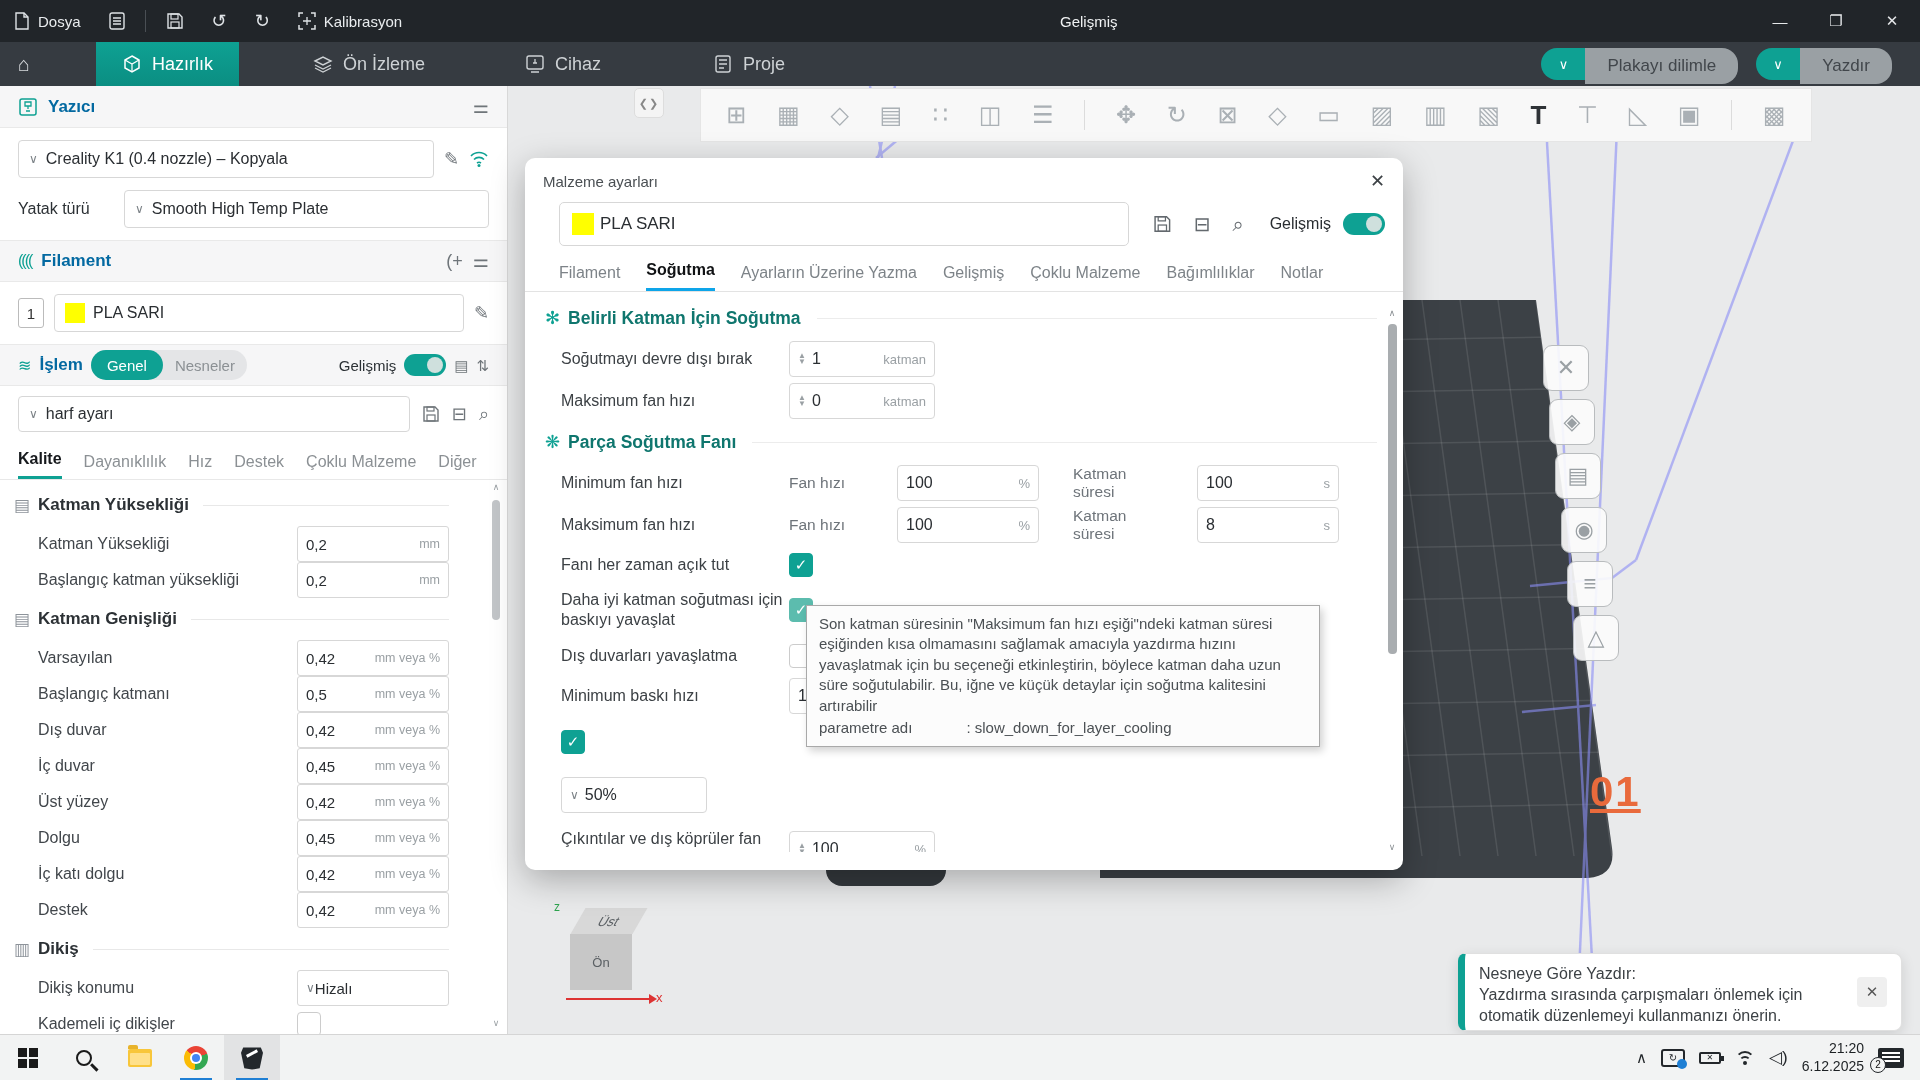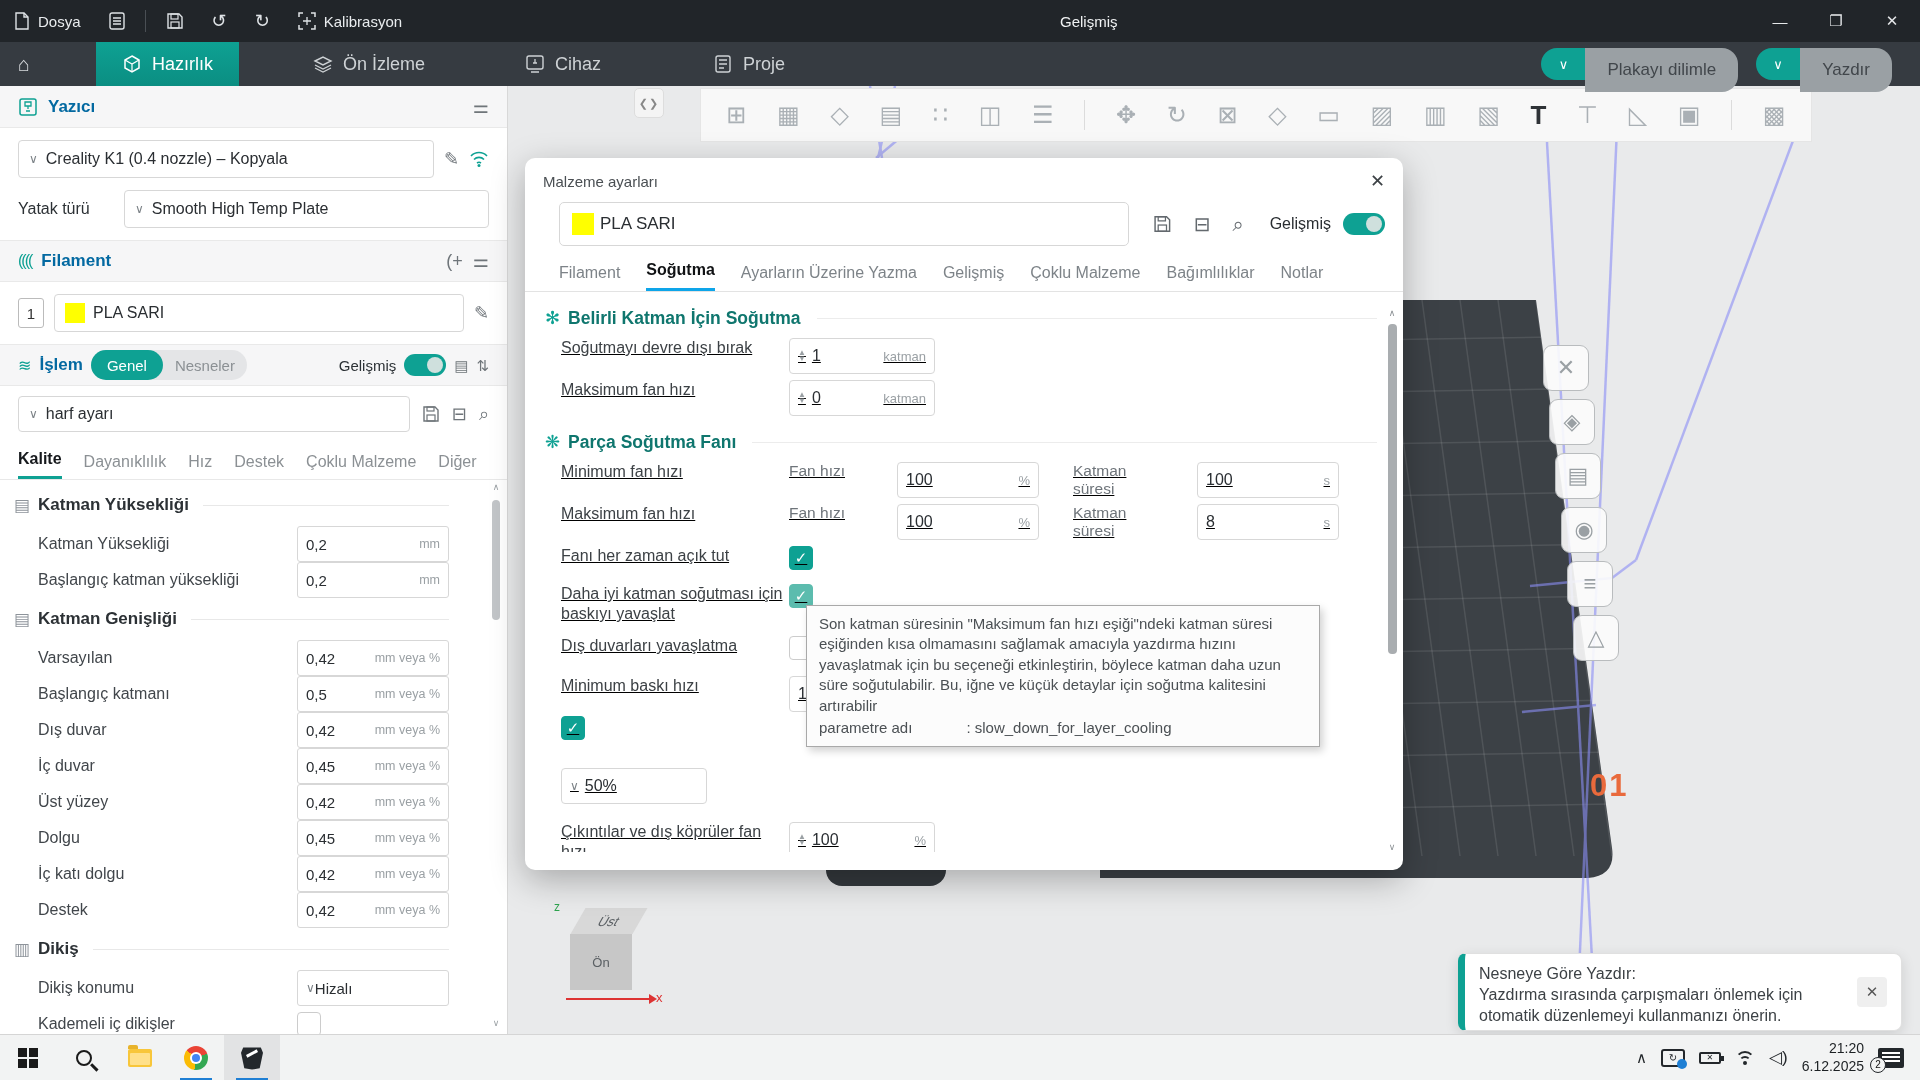--- a/index.html
+++ b/index.html
@@ -14,32 +14,32 @@
   .win-btn {width:56px;height:42px;display:flex;align-items:center;justify-content:center;color:#e6e8ea;font-size:15px;}
   svg.ic {display:block}
   
   .navbar {position:absolute;left:0;top:42px;width:1920px;height:44px;background:#363b41;display:flex;align-items:stretch;z-index:89;}
   .nav-home {width:48px;display:flex;align-items:center;justify-content:center;color:#d7dadd;font-size:20px;}
   .nav-tab {display:flex;align-items:center;gap:10px;padding:0 26px;color:#ced2d5;font-size:18px;margin-left:48px;}
   .nav-tab.active {background:linear-gradient(180deg,#0ea193,#0b8e82);color:#fff;}
   .nav-actions {position:absolute;right:28px;top:6px;display:flex;gap:18px;}
   .grp {display:flex;}
   .grp .chv {width:44px;height:32px;background:#0ea193;border-radius:16px 0 0 16px;display:flex;align-items:center;justify-content:center;color:#fff;font-size:13px;}
-  .grp .pill {height:44px;padding:0 22px;background:#9aa0a4;border-radius:0 16px 16px 0;display:flex;align-items:center;color:#41464b;font-size:17px;}
+  .grp .pill {height:36px;padding:0 22px;background:#9aa0a4;border-radius:0 16px 16px 0;display:flex;align-items:center;color:#41464b;font-size:17px;}
   
   .viewport {position:absolute;left:508px;top:86px;width:1412px;height:948px;background:#e9eaeb;z-index:1;}
   .collapse-handle {position:absolute;left:634px;top:88px;width:30px;height:30px;background:#f4f4f4;border:1px solid #ddd;border-radius:5px;display:flex;align-items:center;justify-content:center;color:#888;font-size:11px;letter-spacing:1px;z-index:6;}
   .vtoolbar {position:absolute;left:700px;top:88px;width:1112px;height:54px;background:#f8f8f8;border:1px solid #e5e5e5;display:flex;align-items:center;justify-content:space-around;padding:0 10px;z-index:4;}
   .vt-ic {font-size:24px;color:#aab0b5;line-height:1;}
   .vt-ic.dark {color:#2f3337;font-weight:bold;font-size:26px;}
   .vt-sep {width:1px;height:30px;background:#dcdcdc;}
   svg.wire {position:absolute;left:0;top:0;z-index:3;pointer-events:none;}
   .plate-tab {position:absolute;left:826px;top:848px;width:120px;height:38px;background:#34393d;border-radius:0 0 16px 16px;z-index:2;}
   .stack {position:absolute;z-index:5;width:46px;height:46px;background:rgba(252,252,252,.9);border:1px solid #b9bcbe;border-radius:9px;display:flex;align-items:center;justify-content:center;color:#9aa0a4;font-size:22px;}
-  .plate-label {position:absolute;left:1590px;top:768px;z-index:5;font-size:31px;font-weight:800;color:#e96a3c;letter-spacing:2px;}
+  .plate-label {position:absolute;left:1590px;top:768px;z-index:5;font-size:42px;font-weight:800;color:#e96a3c;letter-spacing:2px;text-decoration:underline;}
   
   .axis {position:absolute;left:552px;top:898px;width:120px;height:130px;z-index:5;}
   .axis .top {position:absolute;left:26px;top:10px;width:62px;height:26px;background:#d8d8d8;transform:skewX(-30deg);display:flex;align-items:center;justify-content:center;color:#5a5f63;font-size:13px;}
   .axis .front {position:absolute;left:18px;top:36px;width:62px;height:56px;background:#c7c7c7;display:flex;align-items:center;justify-content:center;color:#5a5f63;font-size:13px;}
   .axis .zlab {position:absolute;left:2px;top:2px;color:#2da44e;font-size:12px;}
   .axis .xarrow {position:absolute;left:14px;top:100px;width:84px;height:2px;background:#d33;}
   .axis .xarrow:after {content:"";position:absolute;right:-7px;top:-4px;border-left:8px solid #d33;border-top:5px solid transparent;border-bottom:5px solid transparent;}
   .axis .xlab {position:absolute;left:104px;top:92px;color:#d33;font-size:13px;}
   
   .sidebar {position:absolute;left:0;top:86px;width:508px;height:948px;background:#fff;border-right:1px solid #d8d8d8;z-index:10;display:flex;flex-direction:column;overflow:hidden;}
@@ -88,21 +88,21 @@
   .dlg-ic {color:#63696e;font-size:20px;line-height:1;margin-left:10px;}
   .dlg-adv {font-size:16px;color:#2a2e32;margin-left:14px;}
   .dlg-tabs {display:flex;gap:26px;padding:0 34px;height:36px;align-items:flex-end;border-bottom:1px solid #e3e3e3;}
   .dlg-tabs .t {font-size:16px;color:#7d8388;padding-bottom:9px;white-space:nowrap;}
   .dlg-tabs .t.active {color:#101214;font-weight:bold;border-bottom:3px solid #0ea5e9;}
   .dlg-body {position:relative;height:560px;overflow:hidden;padding:6px 26px 0 20px;}
   .dhead {height:40px;display:flex;align-items:center;gap:8px;}
   .dhead .g {color:#0ea193;font-size:18px;}
   .dhead .ttl {font-size:17.5px;font-weight:bold;color:#0f766e;white-space:nowrap;}
   .dhead .line {flex:1;height:1px;background:#ececec;margin-left:8px;}
-  .drow {display:flex;padding-left:16px;min-height:42px;text-decoration:underline;}
+  .drow {display:flex;align-items:center;padding-left:16px;min-height:42px;}
   .drow .lbl {width:228px;font-size:16px;color:#3c4145;line-height:1.25;flex:none;}
   .spin {width:146px;height:36px;border:1px solid #d7d7d7;border-radius:4px;display:flex;align-items:center;padding:0 8px;gap:6px;background:#fff;flex:none;}
   .spin .arrows {display:flex;flex-direction:column;line-height:.7;color:#9aa0a4;font-size:8px;}
   .spin .v {font-size:16px;color:#2a2e32;flex:1;}
   .spin .u {font-size:13px;color:#9aa0a4;}
   .sublbl {font-size:15.5px;color:#6e747a;line-height:1.15;}
   .ttip {position:absolute;left:281px;top:447px;width:514px;background:#fcfcfc;border:1px solid #a9a9a9;box-shadow:3px 4px 8px rgba(0,0,0,.18);padding:8px 12px;z-index:60;font-size:15px;color:#4b5054;line-height:1.36;}
   .ttip .param {margin-top:2px;}
   .dlg-scroll {position:absolute;right:4px;top:150px;bottom:14px;width:14px;z-index:55;}
   .dlg-scroll .ar {position:absolute;left:0;width:14px;height:14px;color:#8b9094;font-size:9px;text-align:center;}

